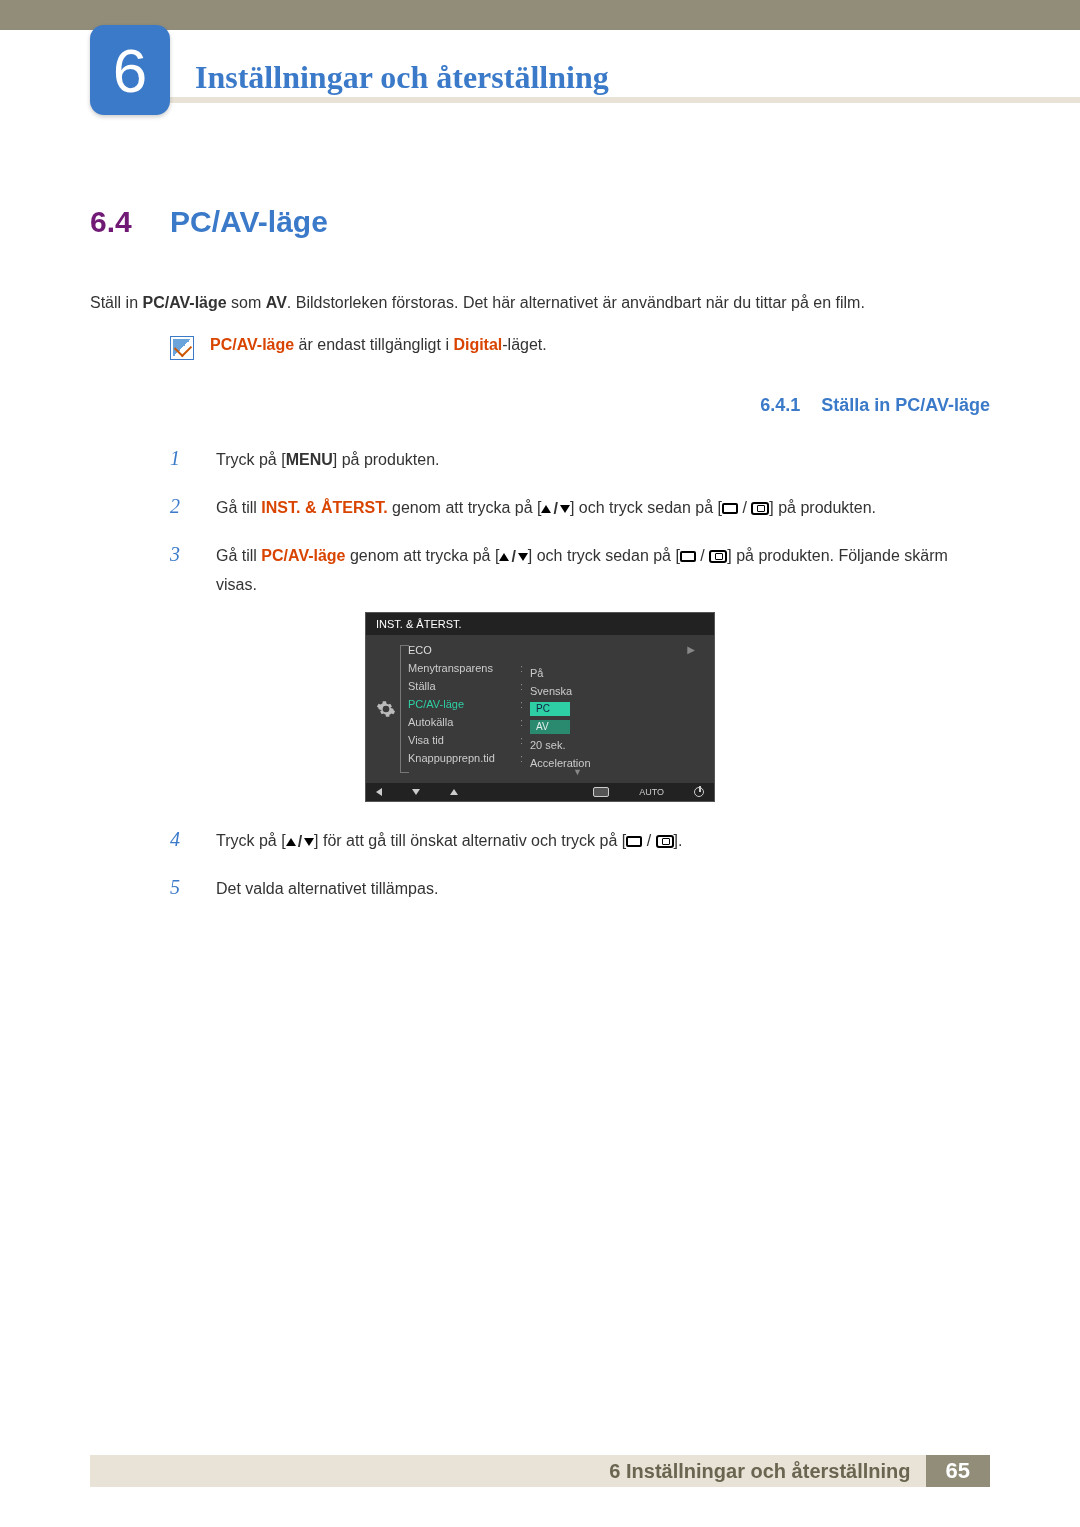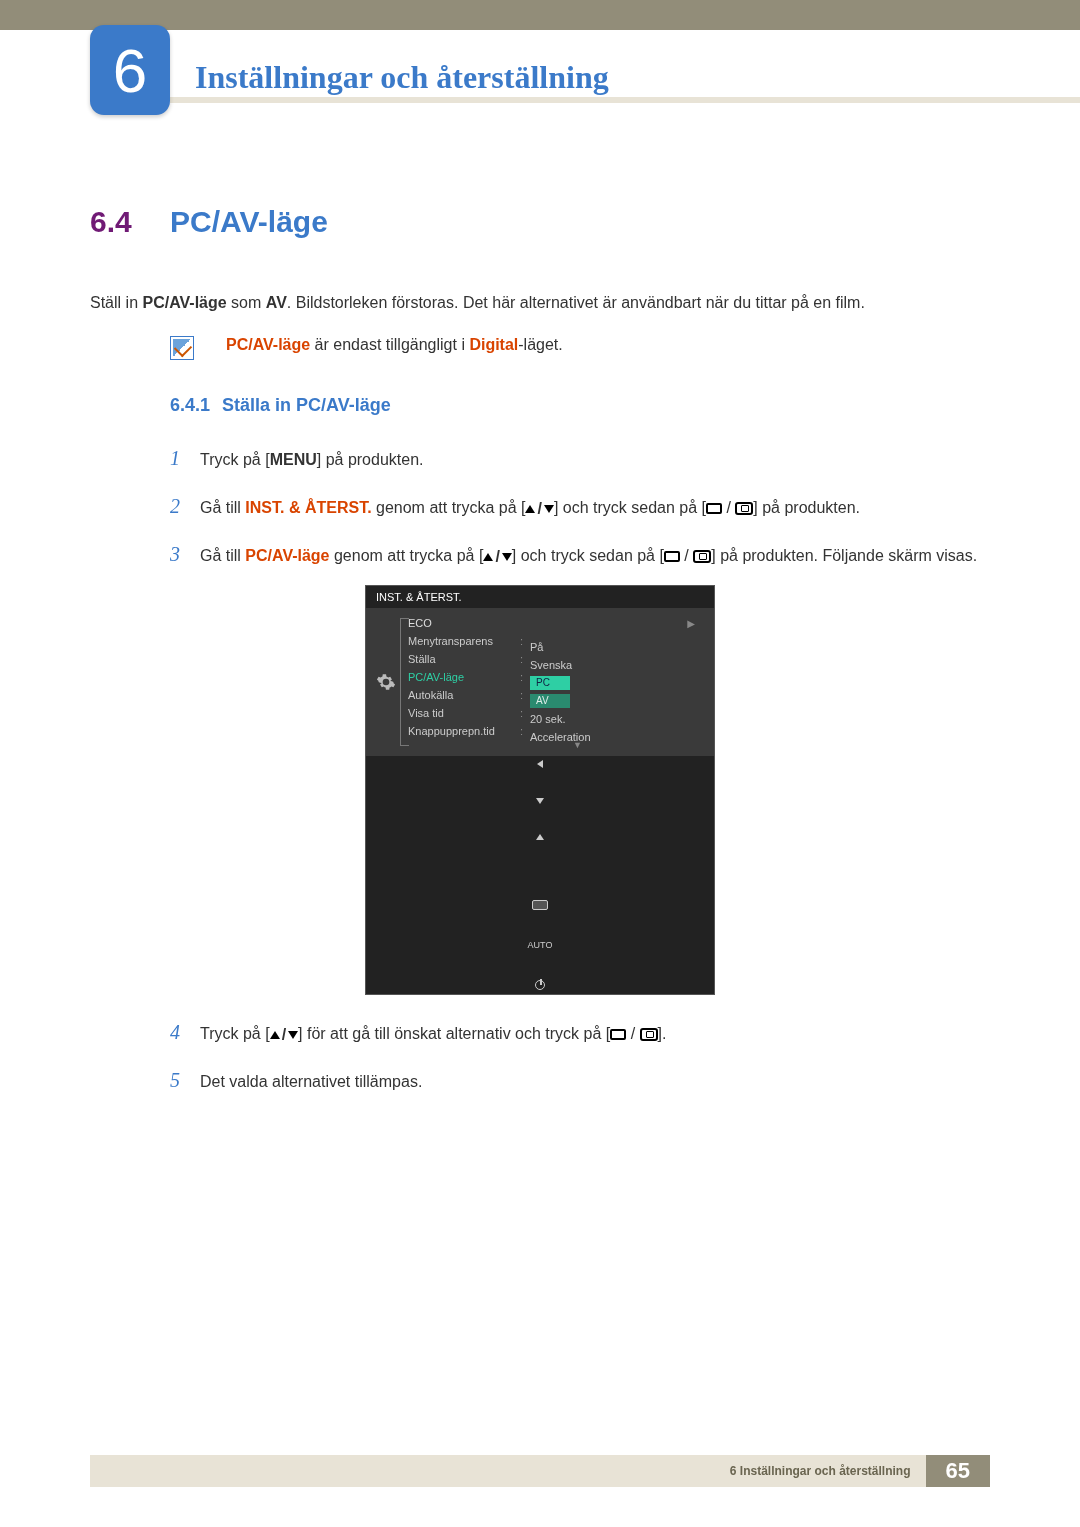--- a/index.html
+++ b/index.html
@@ -89,21 +89,21 @@
     line-height: 1.7;
     margin-bottom: 20px;
     color: #333;
   }
   .bold { font-weight: bold; }
   .note-row {
     display: flex;
     margin-left: 80px;
     margin-bottom: 35px;
     align-items: flex-start;
-    gap: 32px;
+    gap: 16px;
   }
   .note-icon {
     width: 24px;
     height: 24px;
     background: #fff;
     border: 1px solid #3b7ac9;
     position: relative;
     flex-shrink: 0;
   }
   .note-icon::before {
@@ -123,21 +123,22 @@
     border-bottom: 2px solid #cc5500;
     transform: rotate(-45deg);
   }
   .note-text { font-size: 16px; color: #333; }
   .accent-red { color: #d94400; font-weight: bold; }
   .subsection-row {
     display: flex;
     align-items: baseline;
     margin-left: 80px;
     margin-bottom: 25px;
-    gap: 12px;
+    gap: 21px;
+    justify-content: flex-end;
   }
   .subsection-num {
     font-size: 18px;
     font-weight: bold;
     color: #3b7ac9;
   }
   .subsection-title {
     font-size: 18px;
     font-weight: bold;
     color: #3b7ac9;
@@ -151,21 +152,21 @@
     align-items: baseline;
   }
   .step-num {
     font-style: italic;
     font-size: 20px;
     color: #3b7ac9;
     width: 30px;
     flex-shrink: 0;
     font-family: Georgia, serif;
   }
-  .step-text { flex: 1; }
+  .step-text { flex: 1; margin-left: 16px; }
   .icon-updown {
     display: inline-flex;
     align-items: center;
     vertical-align: middle;
     gap: 1px;
   }
   .tri-up {
     width: 0; height: 0;
     border-left: 5px solid transparent;
     border-right: 5px solid transparent;
@@ -293,21 +294,20 @@
     margin-left: 60px;
   }
   .osd-footer {
     background: #222;
     display: flex;
     align-items: center;
     padding: 4px 10px;
     gap: 30px;
     font-size: 9px;
     color: #ccc;
-    flex-direction: column;
   }
   .ft-tri-left {
     width: 0; height: 0;
     border-top: 4px solid transparent;
     border-bottom: 4px solid transparent;
     border-right: 6px solid #ccc;
   }
   .ft-tri-down {
     width: 0; height: 0;
     border-left: 4px solid transparent;
@@ -351,21 +351,21 @@
     height: 32px;
   }
   .footer-bar-light {
     flex: 1;
     background: #e8e3d6;
     margin-left: 90px;
   }
   .footer-text {
     background: #e8e3d6;
     color: #6a6550;
-    font-size: 12px;
+    font-size: 20px;
     font-weight: bold;
     display: flex;
     align-items: center;
     padding: 12px 15px;
   }
   .footer-num {
     background: #928d79;
     color: #fff;
     font-size: 22px;
     font-weight: bold;

